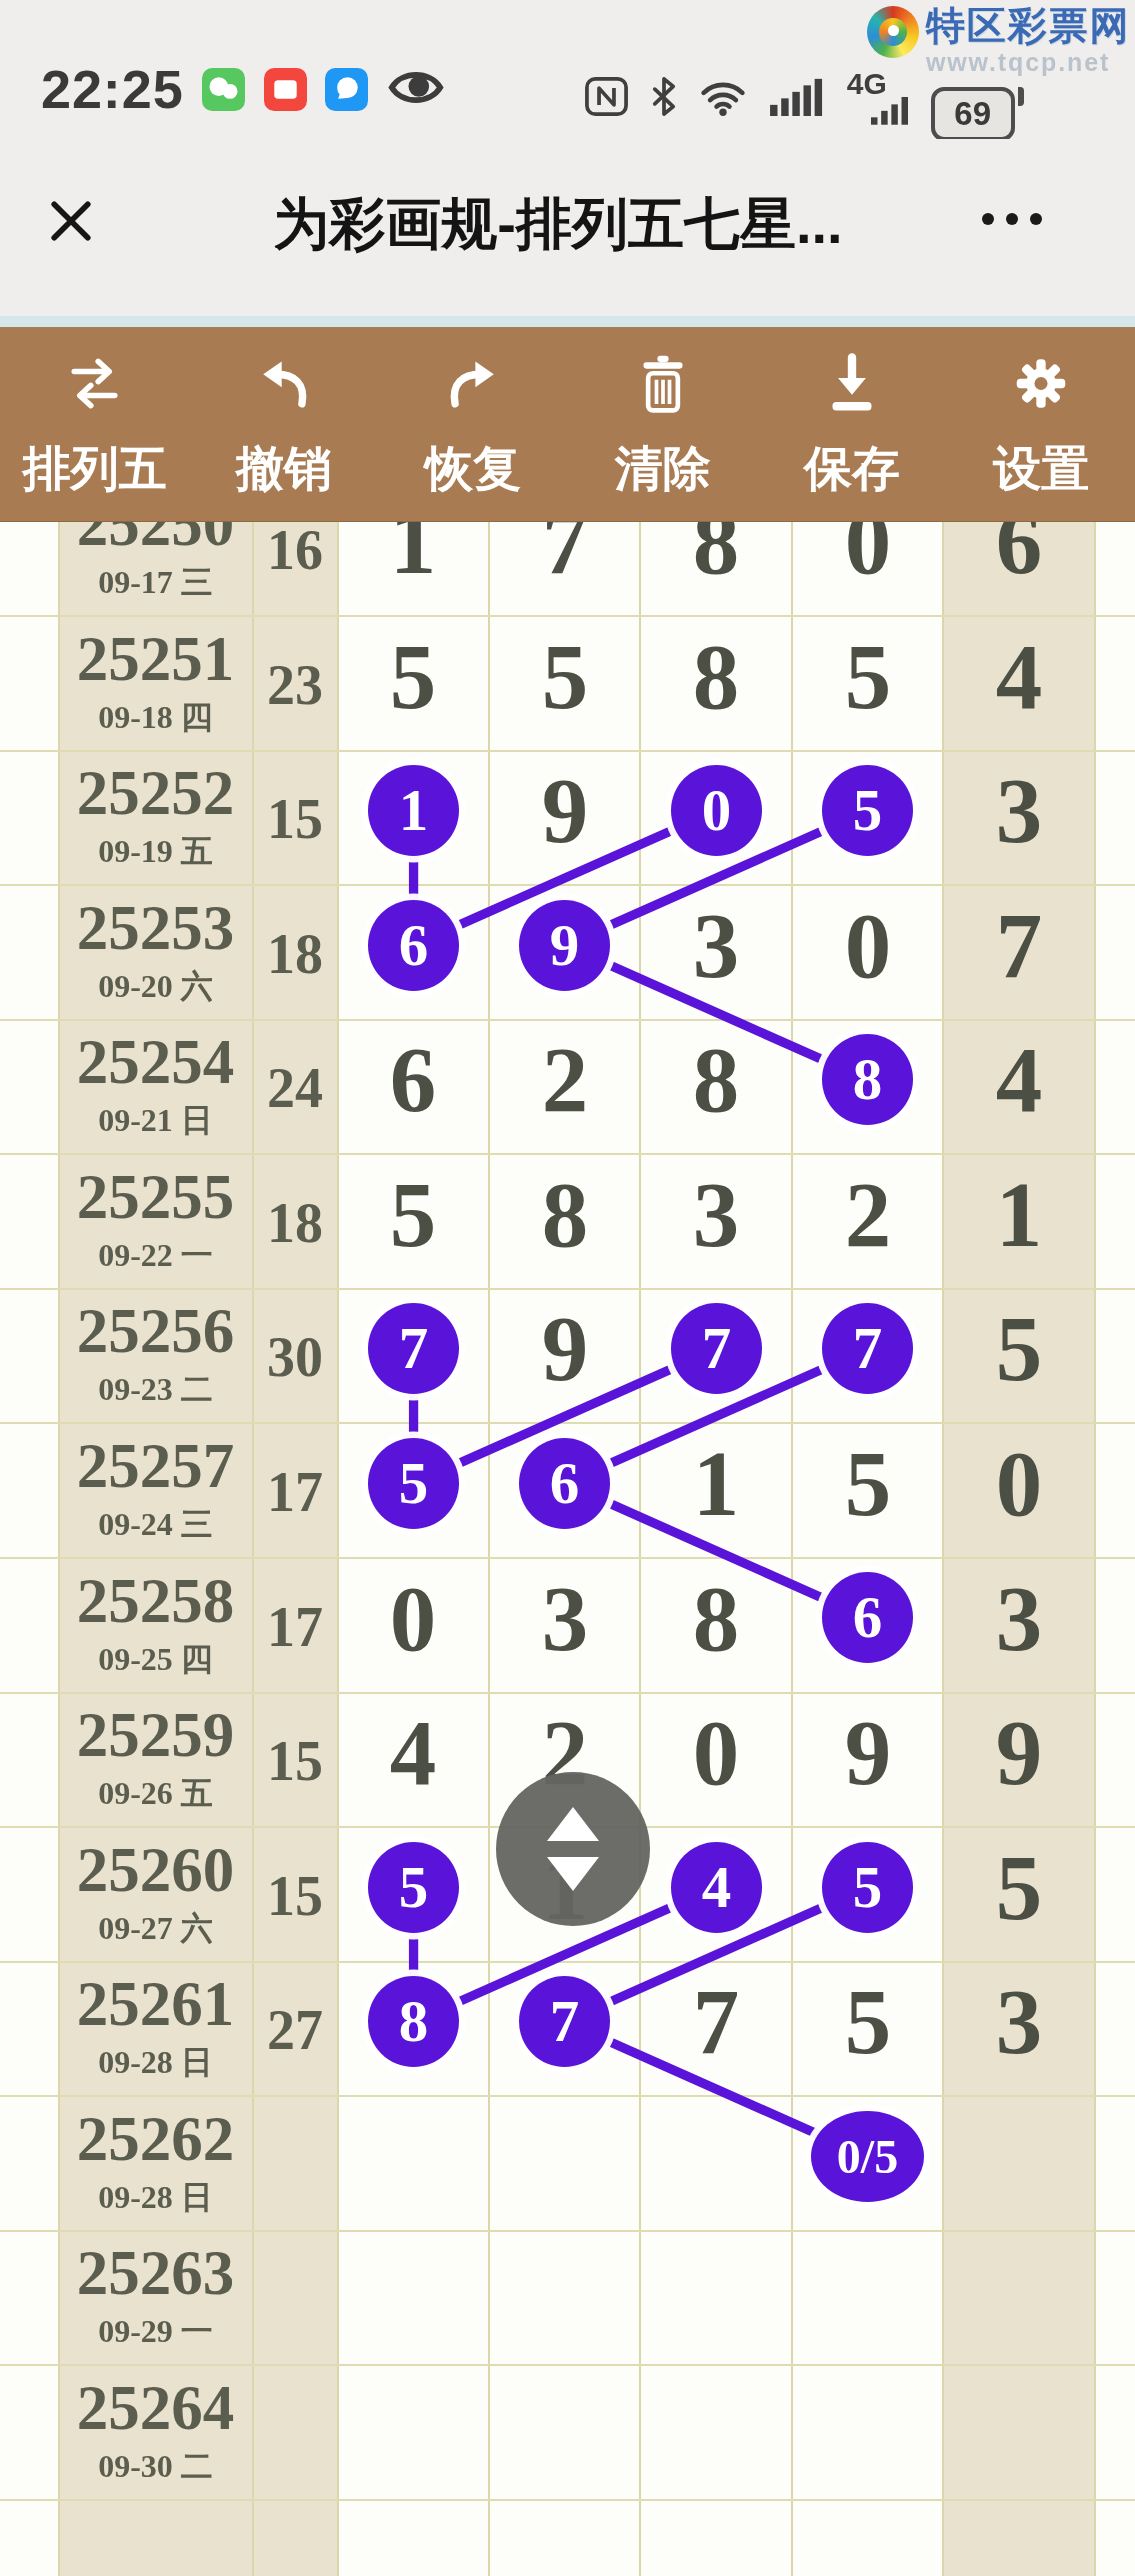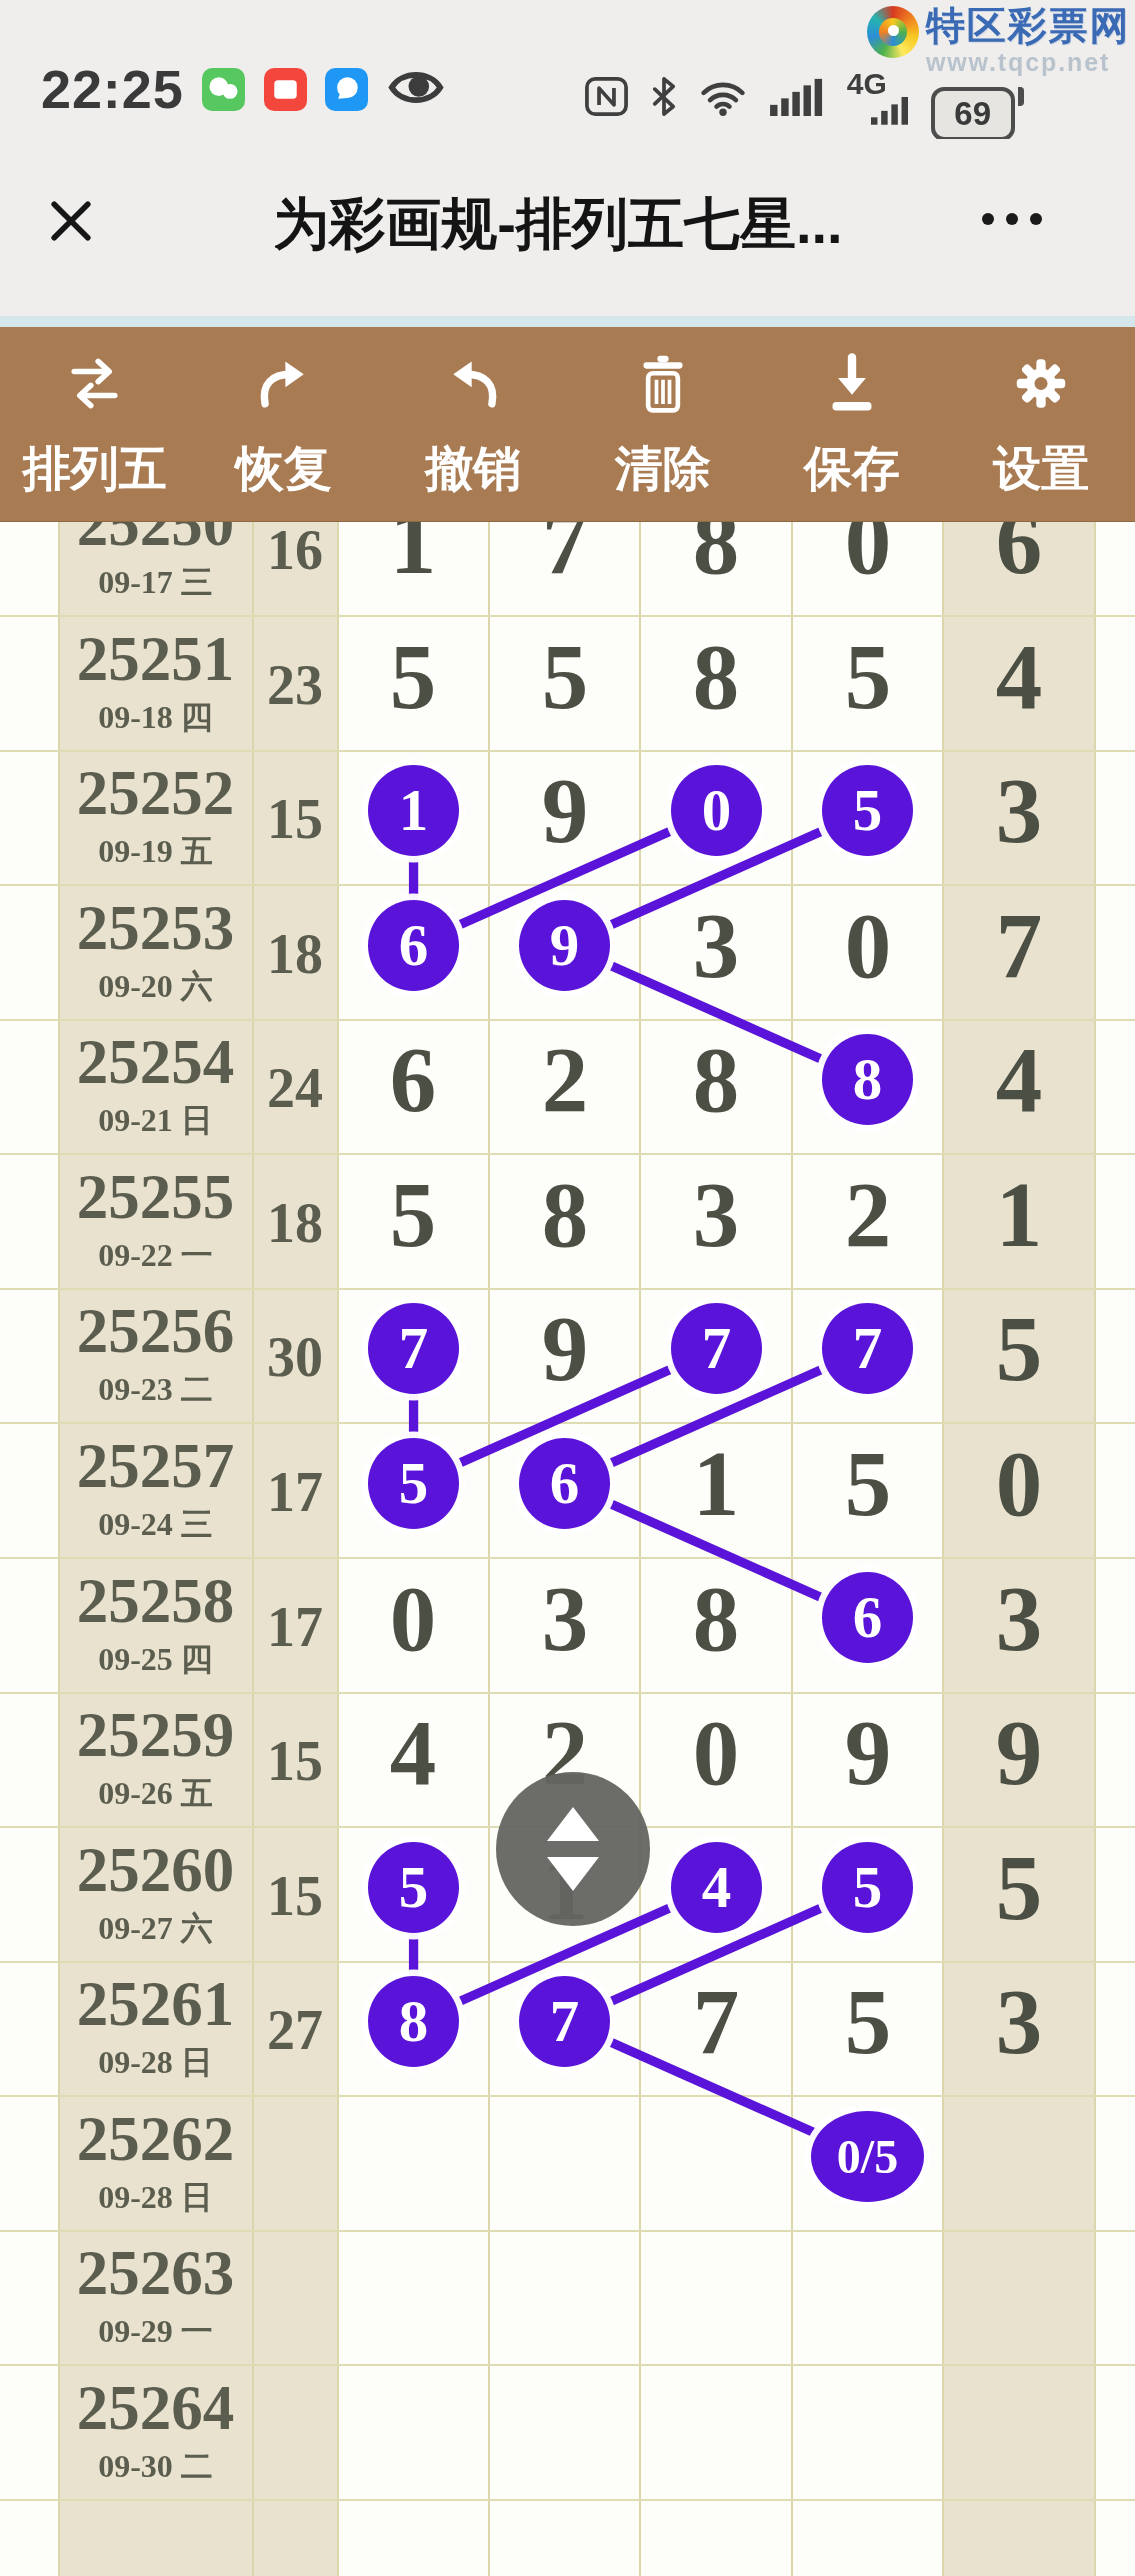--- a/index.html
+++ b/index.html
@@ -170,31 +170,31 @@
   <div class="toolbar">
     <div class="tool">
       <svg viewBox="0 0 64 60" width="59">
           <path d="M10 17 H44 M36 6 L48 17 L36 28" fill="none" stroke="#fff" stroke-width="6" stroke-linecap="round" stroke-linejoin="round"></path>
           <path d="M54 43 H20 M28 32 L16 43 L28 54" fill="none" stroke="#fff" stroke-width="6" stroke-linecap="round" stroke-linejoin="round"></path>
         </svg>
       <span class="tl">排列五</span>
     </div>
     <div class="tool">
       <svg viewBox="0 0 64 60" width="59">
+          <path d="M52 52 C56 30 44 20 24 20" fill="none" stroke="#fff" stroke-width="8" stroke-linecap="round"></path>
+          <path d="M30 6 L10 20 L30 34 Z" fill="#fff"></path>
+        </svg>
+      <span class="tl">撤销</span>
+    </div>
+    <div class="tool">
+      <svg viewBox="0 0 64 60" width="59">
           <path d="M12 52 C8 30 20 20 40 20" fill="none" stroke="#fff" stroke-width="8" stroke-linecap="round"></path>
           <path d="M34 6 L54 20 L34 34 Z" fill="#fff"></path>
         </svg>
       <span class="tl">恢复</span>
-    </div>
-    <div class="tool">
-      <svg viewBox="0 0 64 60" width="59">
-          <path d="M52 52 C56 30 44 20 24 20" fill="none" stroke="#fff" stroke-width="8" stroke-linecap="round"></path>
-          <path d="M30 6 L10 20 L30 34 Z" fill="#fff"></path>
-        </svg>
-      <span class="tl">撤销</span>
     </div>
     <div class="tool">
       <svg viewBox="0 0 56 64" width="52">
           <rect x="22" y="2" width="12" height="7" rx="3" fill="#fff"></rect>
           <rect x="7" y="9" width="42" height="7" rx="3" fill="#fff"></rect>
           <rect x="12" y="21" width="32" height="40" rx="5" fill="none" stroke="#fff" stroke-width="5"></rect>
           <path d="M21 28 V54 M28 28 V54 M35 28 V54" stroke="#fff" stroke-width="4"></path>
         </svg>
       <span class="tl">清除</span>
     </div>

